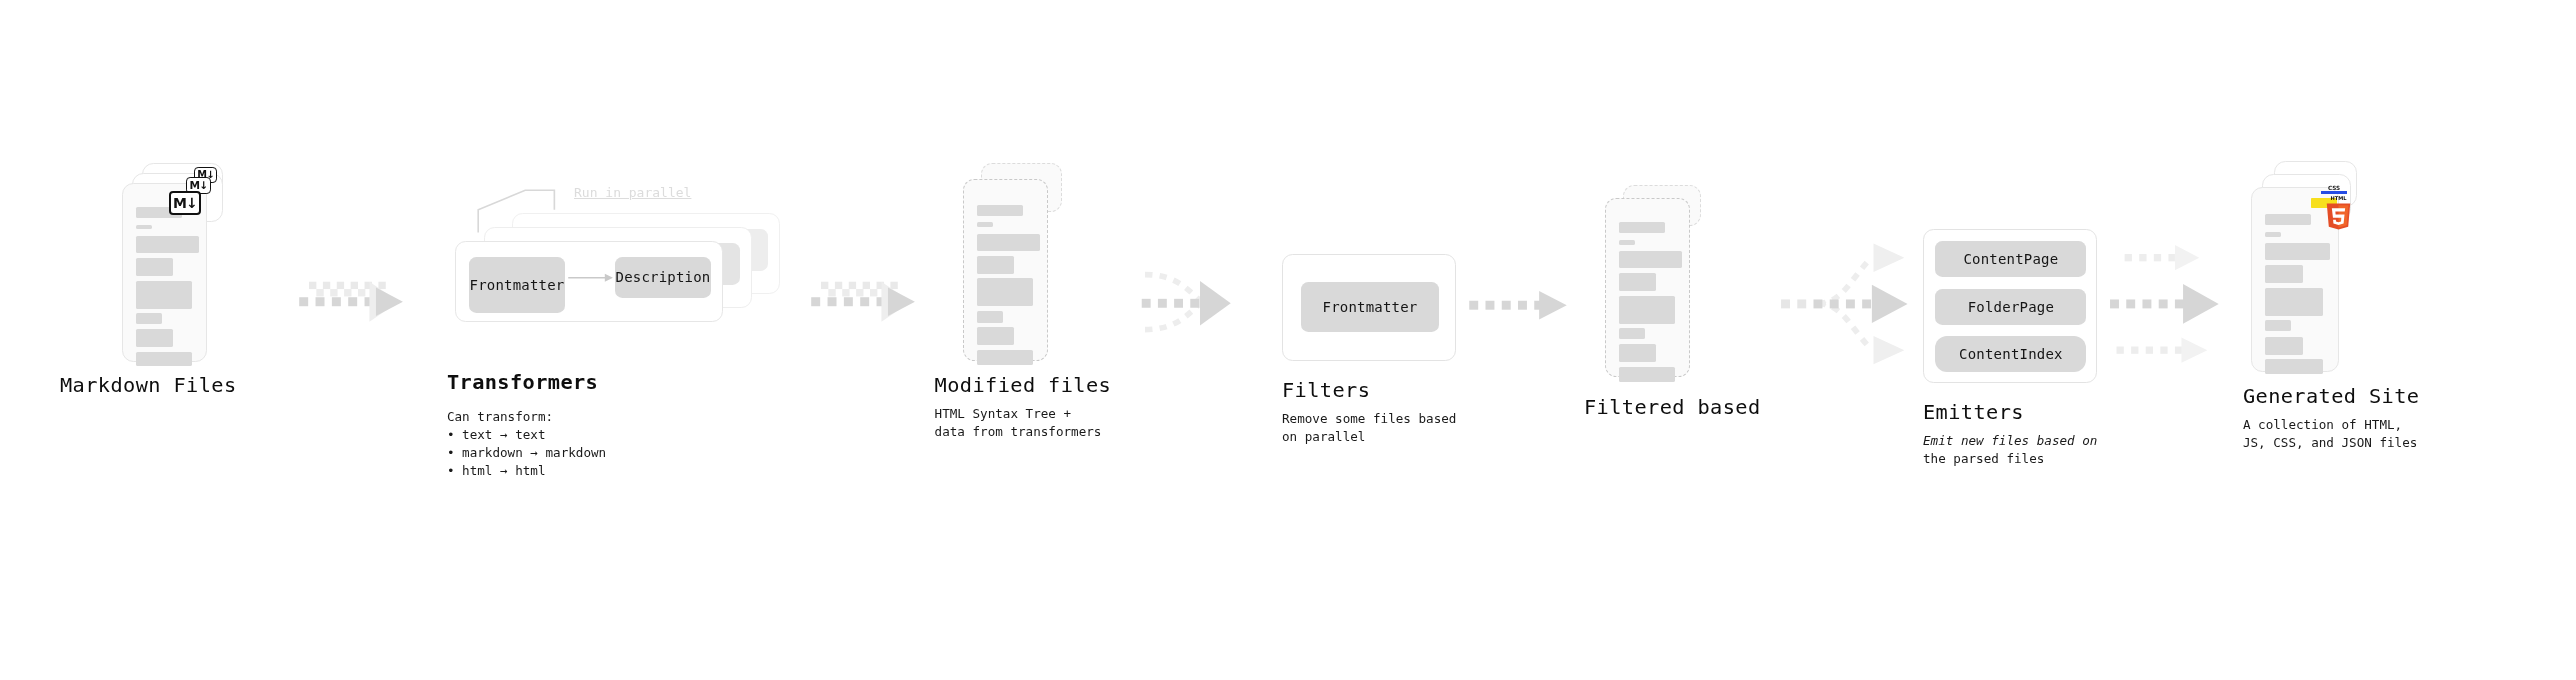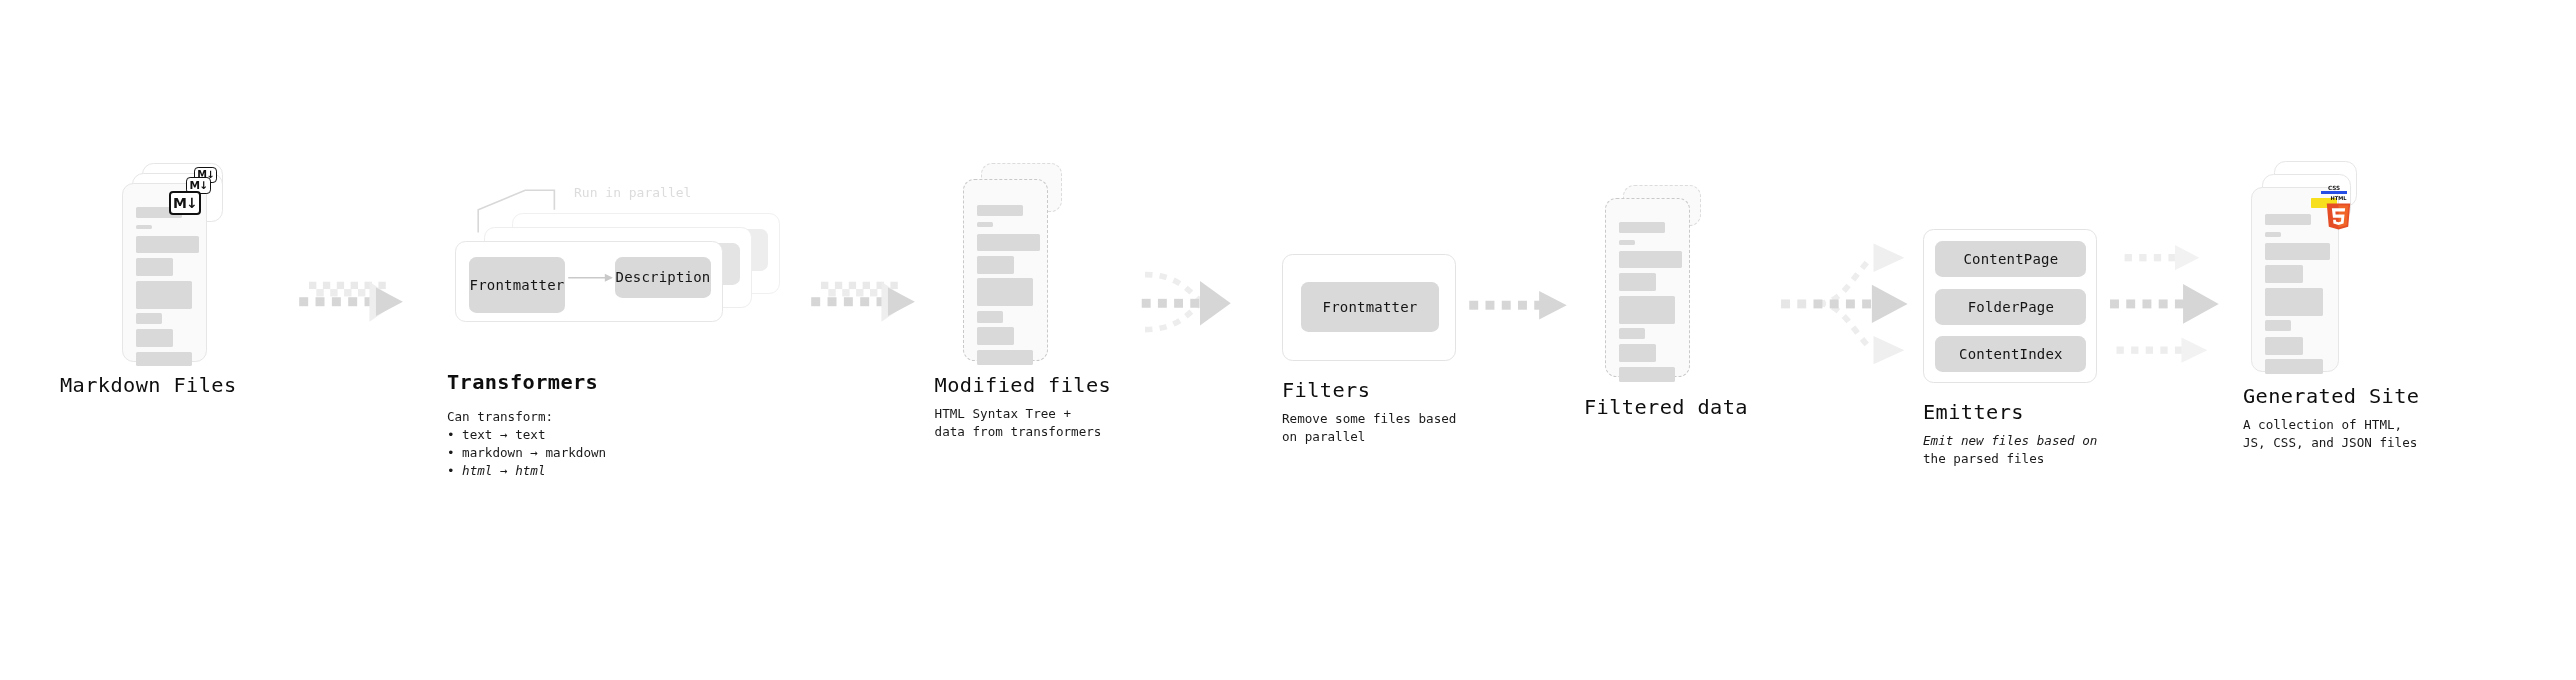--- a/index.html
+++ b/index.html
@@ -151,21 +151,21 @@
     </g>
     <polygon points="74,2 110,26.5 74,51" fill="#eeeeee"></polygon>
     <polygon points="82,9 115,26.5 82,44" fill="#d6d6d6"></polygon>
   </svg>
 
   <div class="stage" style="left:455px;top:195px;">
 
     <svg style="left:18px;top:-8.1px;" width="106" height="47" viewBox="0 0 130 58">
       <path d="M6,56 L6,28 L64,4 L100,4 L100,28" fill="none" stroke="#d8d8d8" stroke-width="2"></path>
     </svg>
-    <div class="parallel-note" style="left:119px;top:-9.8px;">Run in parallel</div>
+    <div class="parallel-note" style="left:119px;top:-9.8px;text-decoration:underline;">Run in parallel</div>
 
     <div class="pbox" style="left:57px;top:18px;width:268px;height:81px;border-color:#f0f0f0;">
       <div class="pchip g1" style="left:13px;top:14.6px;width:96px;height:42px;"></div>
       <div class="pchip g1" style="left:159px;top:14.6px;width:96px;height:42px;"></div>
       <svg style="left:112px;top:24.4px;" width="46" height="11.4" viewBox="0 0 56 14">
         <path d="M0,7 L46,7" stroke="#ececec" stroke-width="2" fill="none"></path>
         <polygon points="45,2 55,7 45,12" fill="#ececec"></polygon>
       </svg>
     </div>
 
@@ -184,21 +184,21 @@
       <svg style="left:112px;top:30px;" width="46" height="11.4" viewBox="0 0 56 14">
         <path d="M0,7 L46,7" stroke="#c9c9c9" stroke-width="2" fill="none"></path>
         <polygon points="45,2 55,7 45,12" fill="#c9c9c9"></polygon>
       </svg>
     </div>
 
     <div class="title" style="left:-8.1px;top:175px;font-weight:bold;">Transformers</div>
     <div class="sub" style="left:-8.1px;top:213px;">Can transform:</div>
     <div class="sub bullet" style="left:-8.1px;top:231px;">• text → text</div>
     <div class="sub bullet" style="left:-8.1px;top:249px;">• markdown → markdown</div>
-    <div class="sub bullet" style="left:-8.1px;top:267px;font-style:italic;">• html → html</div>
+    <div class="sub bullet" style="left:-8.1px;top:267px;">• html → html</div>
   </div>
 
   <svg style="left:821px;top:280px;" width="98" height="41" viewBox="0 0 120 50">
     <g fill="#e9e9e9">
       <rect x="0" y="2" width="9" height="9"></rect>
         <rect x="17" y="2" width="9" height="9"></rect>
       <rect x="34" y="2" width="9" height="9"></rect>
         <rect x="51" y="2" width="9" height="9"></rect>
       <rect x="68" y="2" width="9" height="9"></rect>
         <rect x="85" y="2" width="9" height="9"></rect>
@@ -282,21 +282,21 @@
         <div class="skel" style="left:13px;top:23px;width:46px;height:11.4px;"></div>
         <div class="skel" style="left:13px;top:41px;width:16.3px;height:4.9px;"></div>
         <div class="skel" style="left:13px;top:52px;width:63px;height:17px;"></div>
         <div class="skel" style="left:13px;top:74px;width:37px;height:18px;"></div>
         <div class="skel" style="left:13px;top:97px;width:56px;height:28px;"></div>
         <div class="skel" style="left:13px;top:129px;width:26px;height:11.4px;"></div>
         <div class="skel" style="left:13px;top:145px;width:37px;height:18px;"></div>
         <div class="skel" style="left:13px;top:168px;width:56px;height:14.6px;"></div>
       </div>
     </div>
-    <div class="title" style="left:-21px;top:210px;">Filtered data</div>
+    <div class="title" style="left:-21px;top:210px;">Filtered based</div>
   </div>
 
   <svg style="left:1781px;top:237px;" width="138" height="146" viewBox="0 0 170 180">
     <g stroke="#ededed" stroke-width="7" stroke-linecap="butt" fill="none" stroke-dasharray="9 9">
       <path d="M46,82 C76,82 88,48 112,25"></path>
       <path d="M46,82 C76,82 88,116 112,139"></path>
     </g>
     <g fill="#e6e6e6">
       <rect x="0" y="77" width="11" height="11"></rect>
         <rect x="20" y="77" width="11" height="11"></rect>
@@ -309,21 +309,21 @@
     </g>
     <polygon points="112,59 156,82.5 112,106" fill="#d6d6d6"></polygon>
     <polygon points="114,8  152,25.5 114,43" fill="#efefef"></polygon>
     <polygon points="114,122 152,139.5 114,157" fill="#efefef"></polygon>
   </svg>
 
   <div class="stage" style="left:1923px;top:229px;">
     <div class="pbox" style="left:0px;top:0px;width:174px;height:154px;">
       <div class="pchip" style="left:11.4px;top:11.4px;width:151px;height:36px;">ContentPage</div>
       <div class="pchip" style="left:11.4px;top:59px;width:151px;height:36px;">FolderPage</div>
-      <div class="pchip" style="left:11.4px;top:106px;width:151px;height:36px;">ContentIndex</div>
+      <div class="pchip" style="left:11.4px;top:106px;width:151px;height:36px;border-radius:12px;">ContentIndex</div>
     </div>
     <div class="title" style="left:0px;top:171px;">Emitters</div>
     <div class="sub" style="left:0px;top:203px;font-style:italic;">Emit new files based on</div>
     <div class="sub" style="left:0px;top:221px;">the parsed files</div>
   </div>
 
   <svg style="left:2105px;top:237px;" width="122" height="146" viewBox="0 0 150 180">
     <g fill="#ededed">
       <rect x="24" y="21" width="9" height="9"></rect>
         <rect x="42" y="21" width="9" height="9"></rect>

